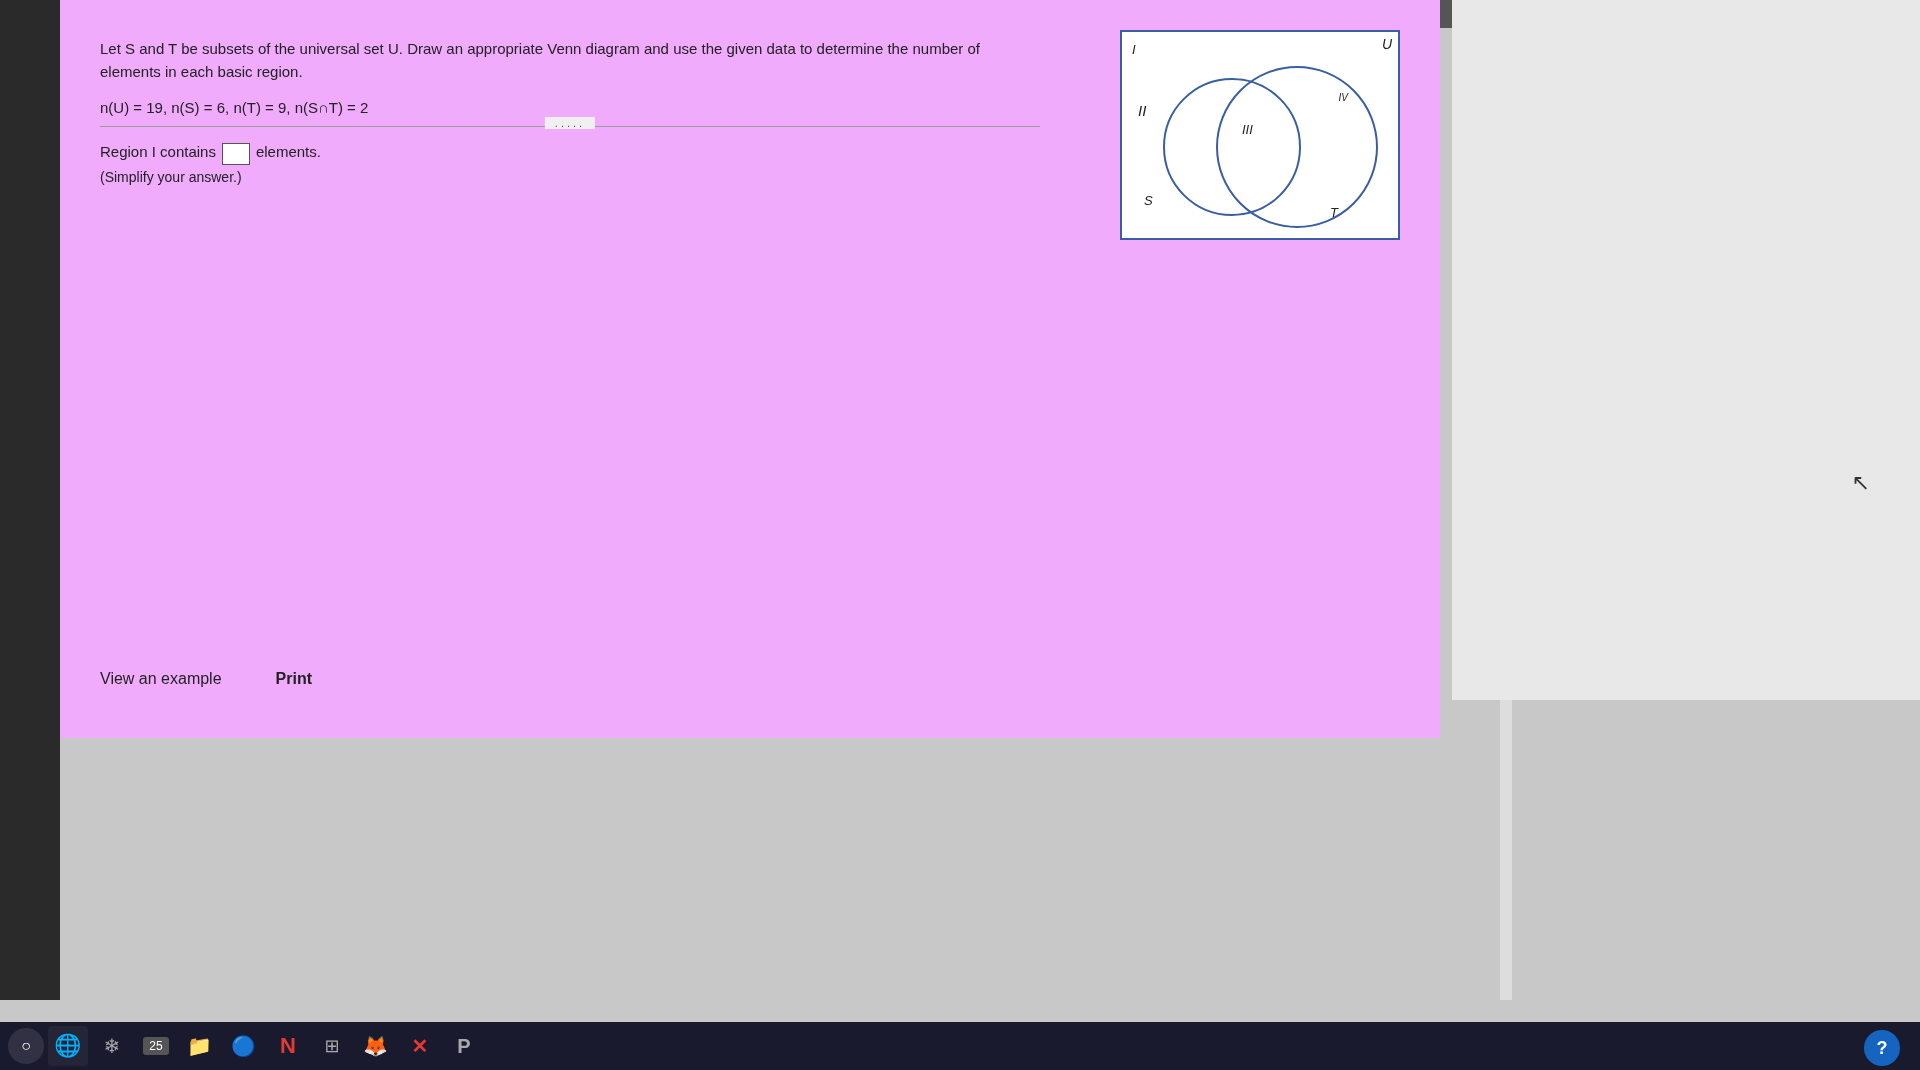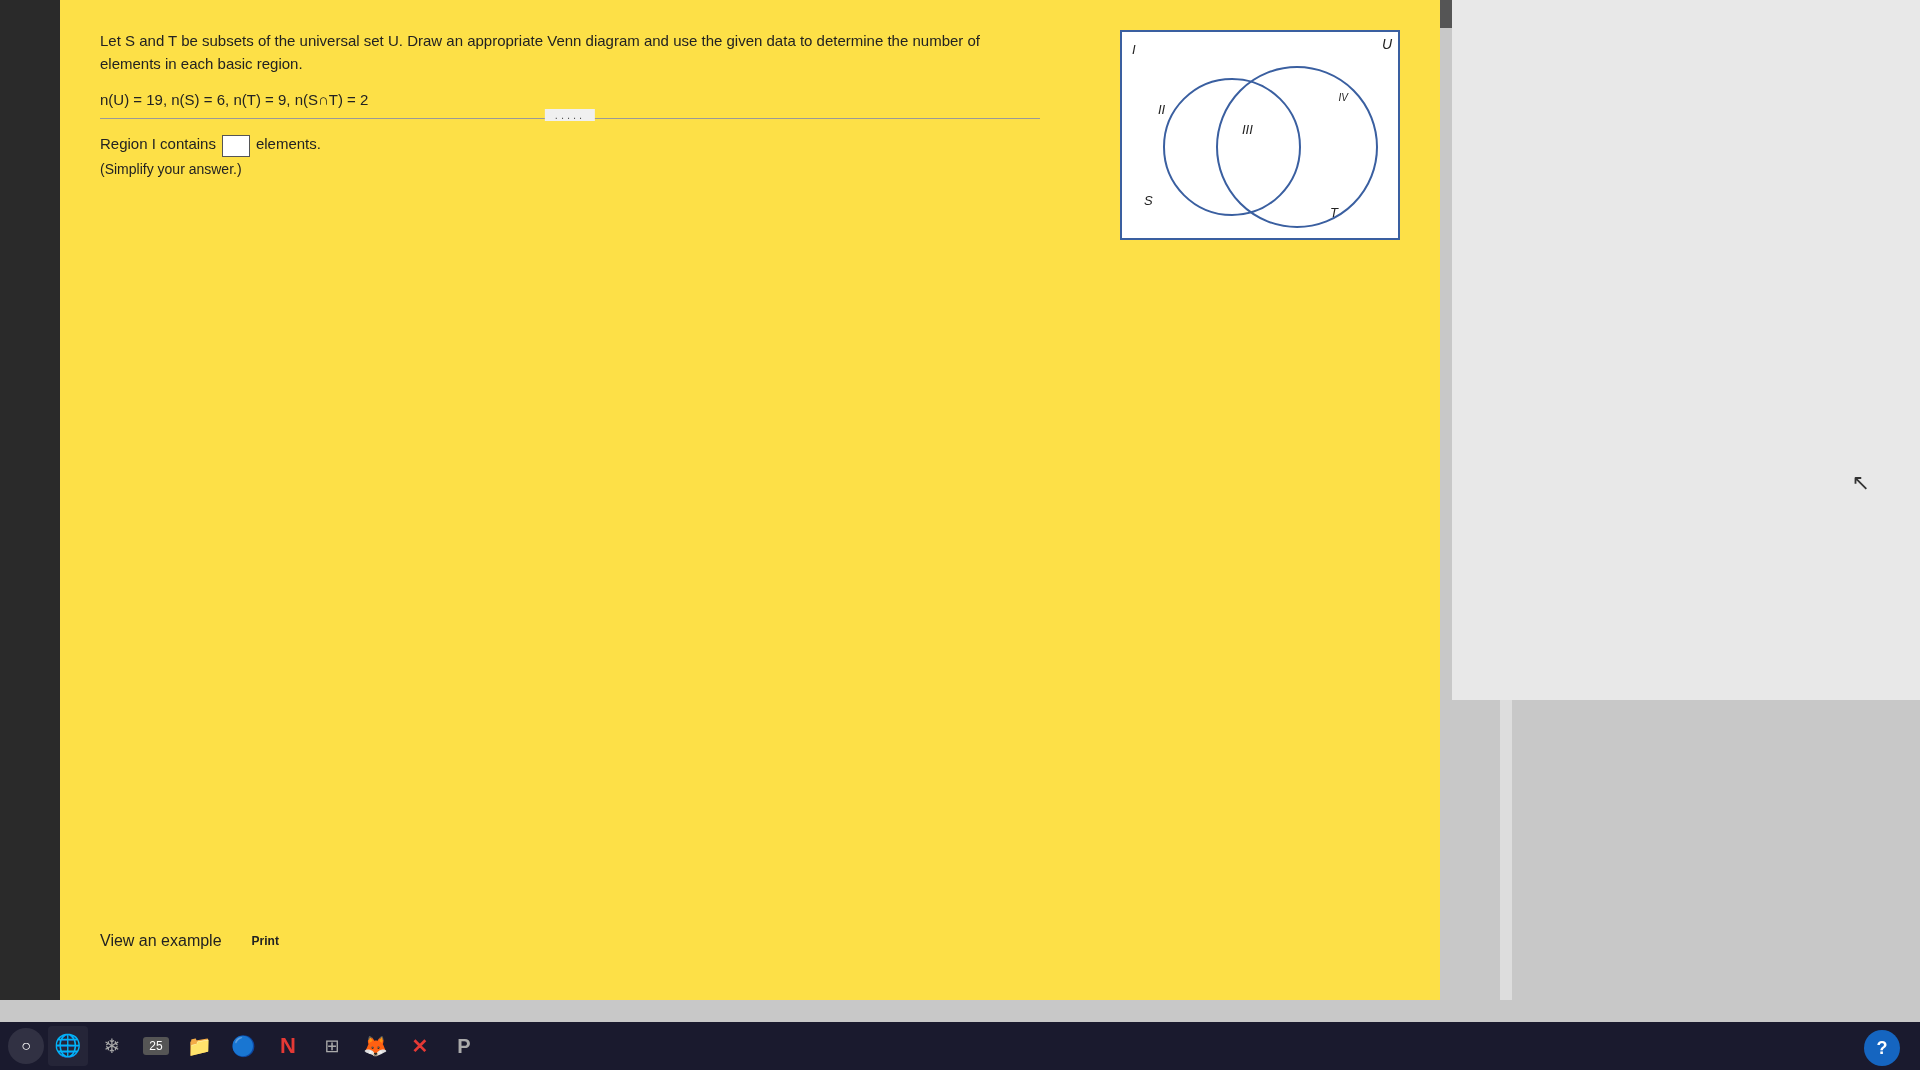--- a/index.html
+++ b/index.html
@@ -11,23 +11,23 @@
       font-family: Arial, sans-serif;
       overflow: hidden;
       position: relative;
     }
 
     .main-content {
       position: absolute;
       top: 0;
       left: 60px;
       width: 1380px;
-      height: 1000px;
-      background: #fde047;
-      padding: 30px 40px;
+      height: 738px;
+      background: #f0abfc;
+      padding: 38px 40px;
     }
 
     .question-text {
       font-size: 15px;
       color: #222;
       line-height: 1.5;
       max-width: 900px;
       margin-bottom: 16px;
     }
 
@@ -85,22 +85,22 @@
       top: 10px;
       left: 10px;
       font-size: 13px;
       color: #222;
       font-style: italic;
     }
 
     .venn-label-ii {
       position: absolute;
       top: 70px;
-      left: 36px;
-      font-size: 13px;
+      left: 16px;
+      font-size: 15px;
       color: #222;
       font-style: italic;
     }
 
     .venn-label-iii {
       position: absolute;
       top: 90px;
       left: 120px;
       font-size: 13px;
       color: #222;
@@ -145,25 +145,26 @@
     }
 
     .view-example-link {
       font-size: 16px;
       color: #222;
       text-decoration: none;
       cursor: pointer;
     }
 
     .print-link {
-      font-size: 12px;
+      font-size: 16px;
       color: #222;
       text-decoration: none;
       cursor: pointer;
       font-weight: bold;
+      margin-left: 24px;
     }
 
     .resizer-bar {
       position: absolute;
       top: 0;
       left: 1440px;
       width: 12px;
       height: 1000px;
       background: #ddd;
       display: flex;

